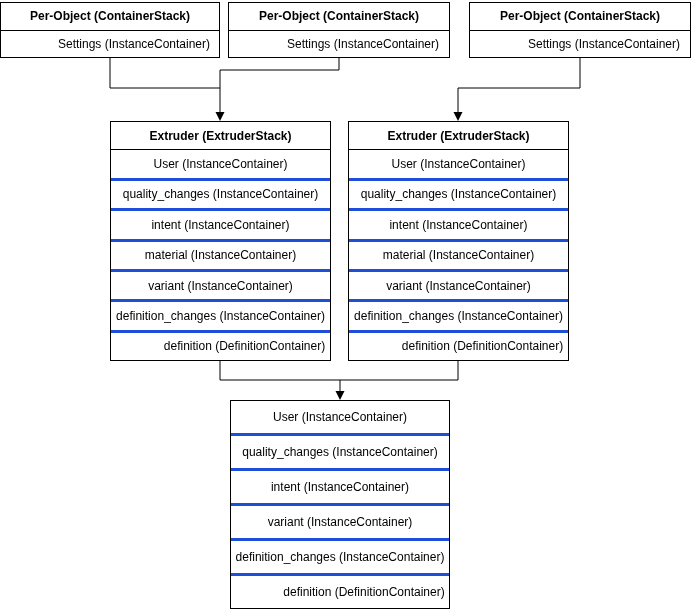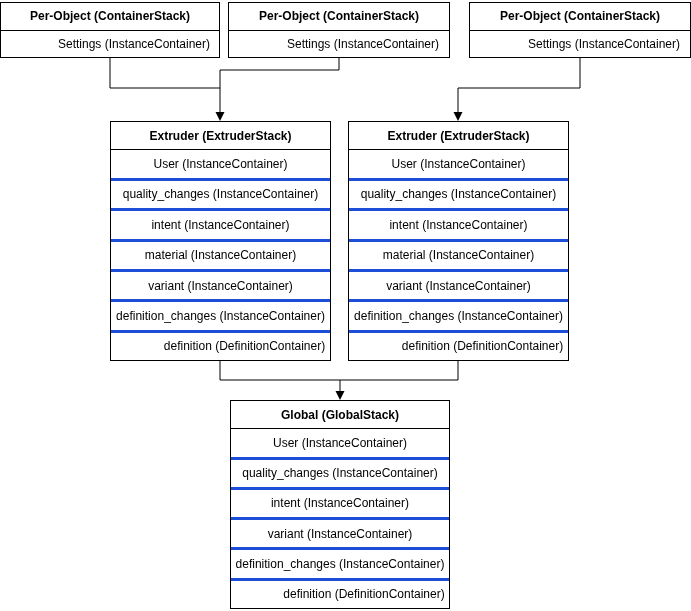--- a/index.html
+++ b/index.html
@@ -111,21 +111,20 @@
     <div class="row">User (InstanceContainer)</div>
     <div class="row">quality_changes (InstanceContainer)</div>
     <div class="row">intent (InstanceContainer)</div>
     <div class="row">material (InstanceContainer)</div>
     <div class="row">variant (InstanceContainer)</div>
     <div class="row">definition_changes (InstanceContainer)</div>
     <div class="row">definition (DefinitionContainer)</div>
   </div>
 
   <div class="stack" style="left:230px; top:400px; width:220px; height:209px;">
-    <div class="hdr">Global (GlobalStack)</div>
     <div class="row">User (InstanceContainer)</div>
     <div class="row">quality_changes (InstanceContainer)</div>
     <div class="row">intent (InstanceContainer)</div>
     <div class="row">variant (InstanceContainer)</div>
     <div class="row">definition_changes (InstanceContainer)</div>
     <div class="row">definition (DefinitionContainer)</div>
   </div>
 
 </div>
 

